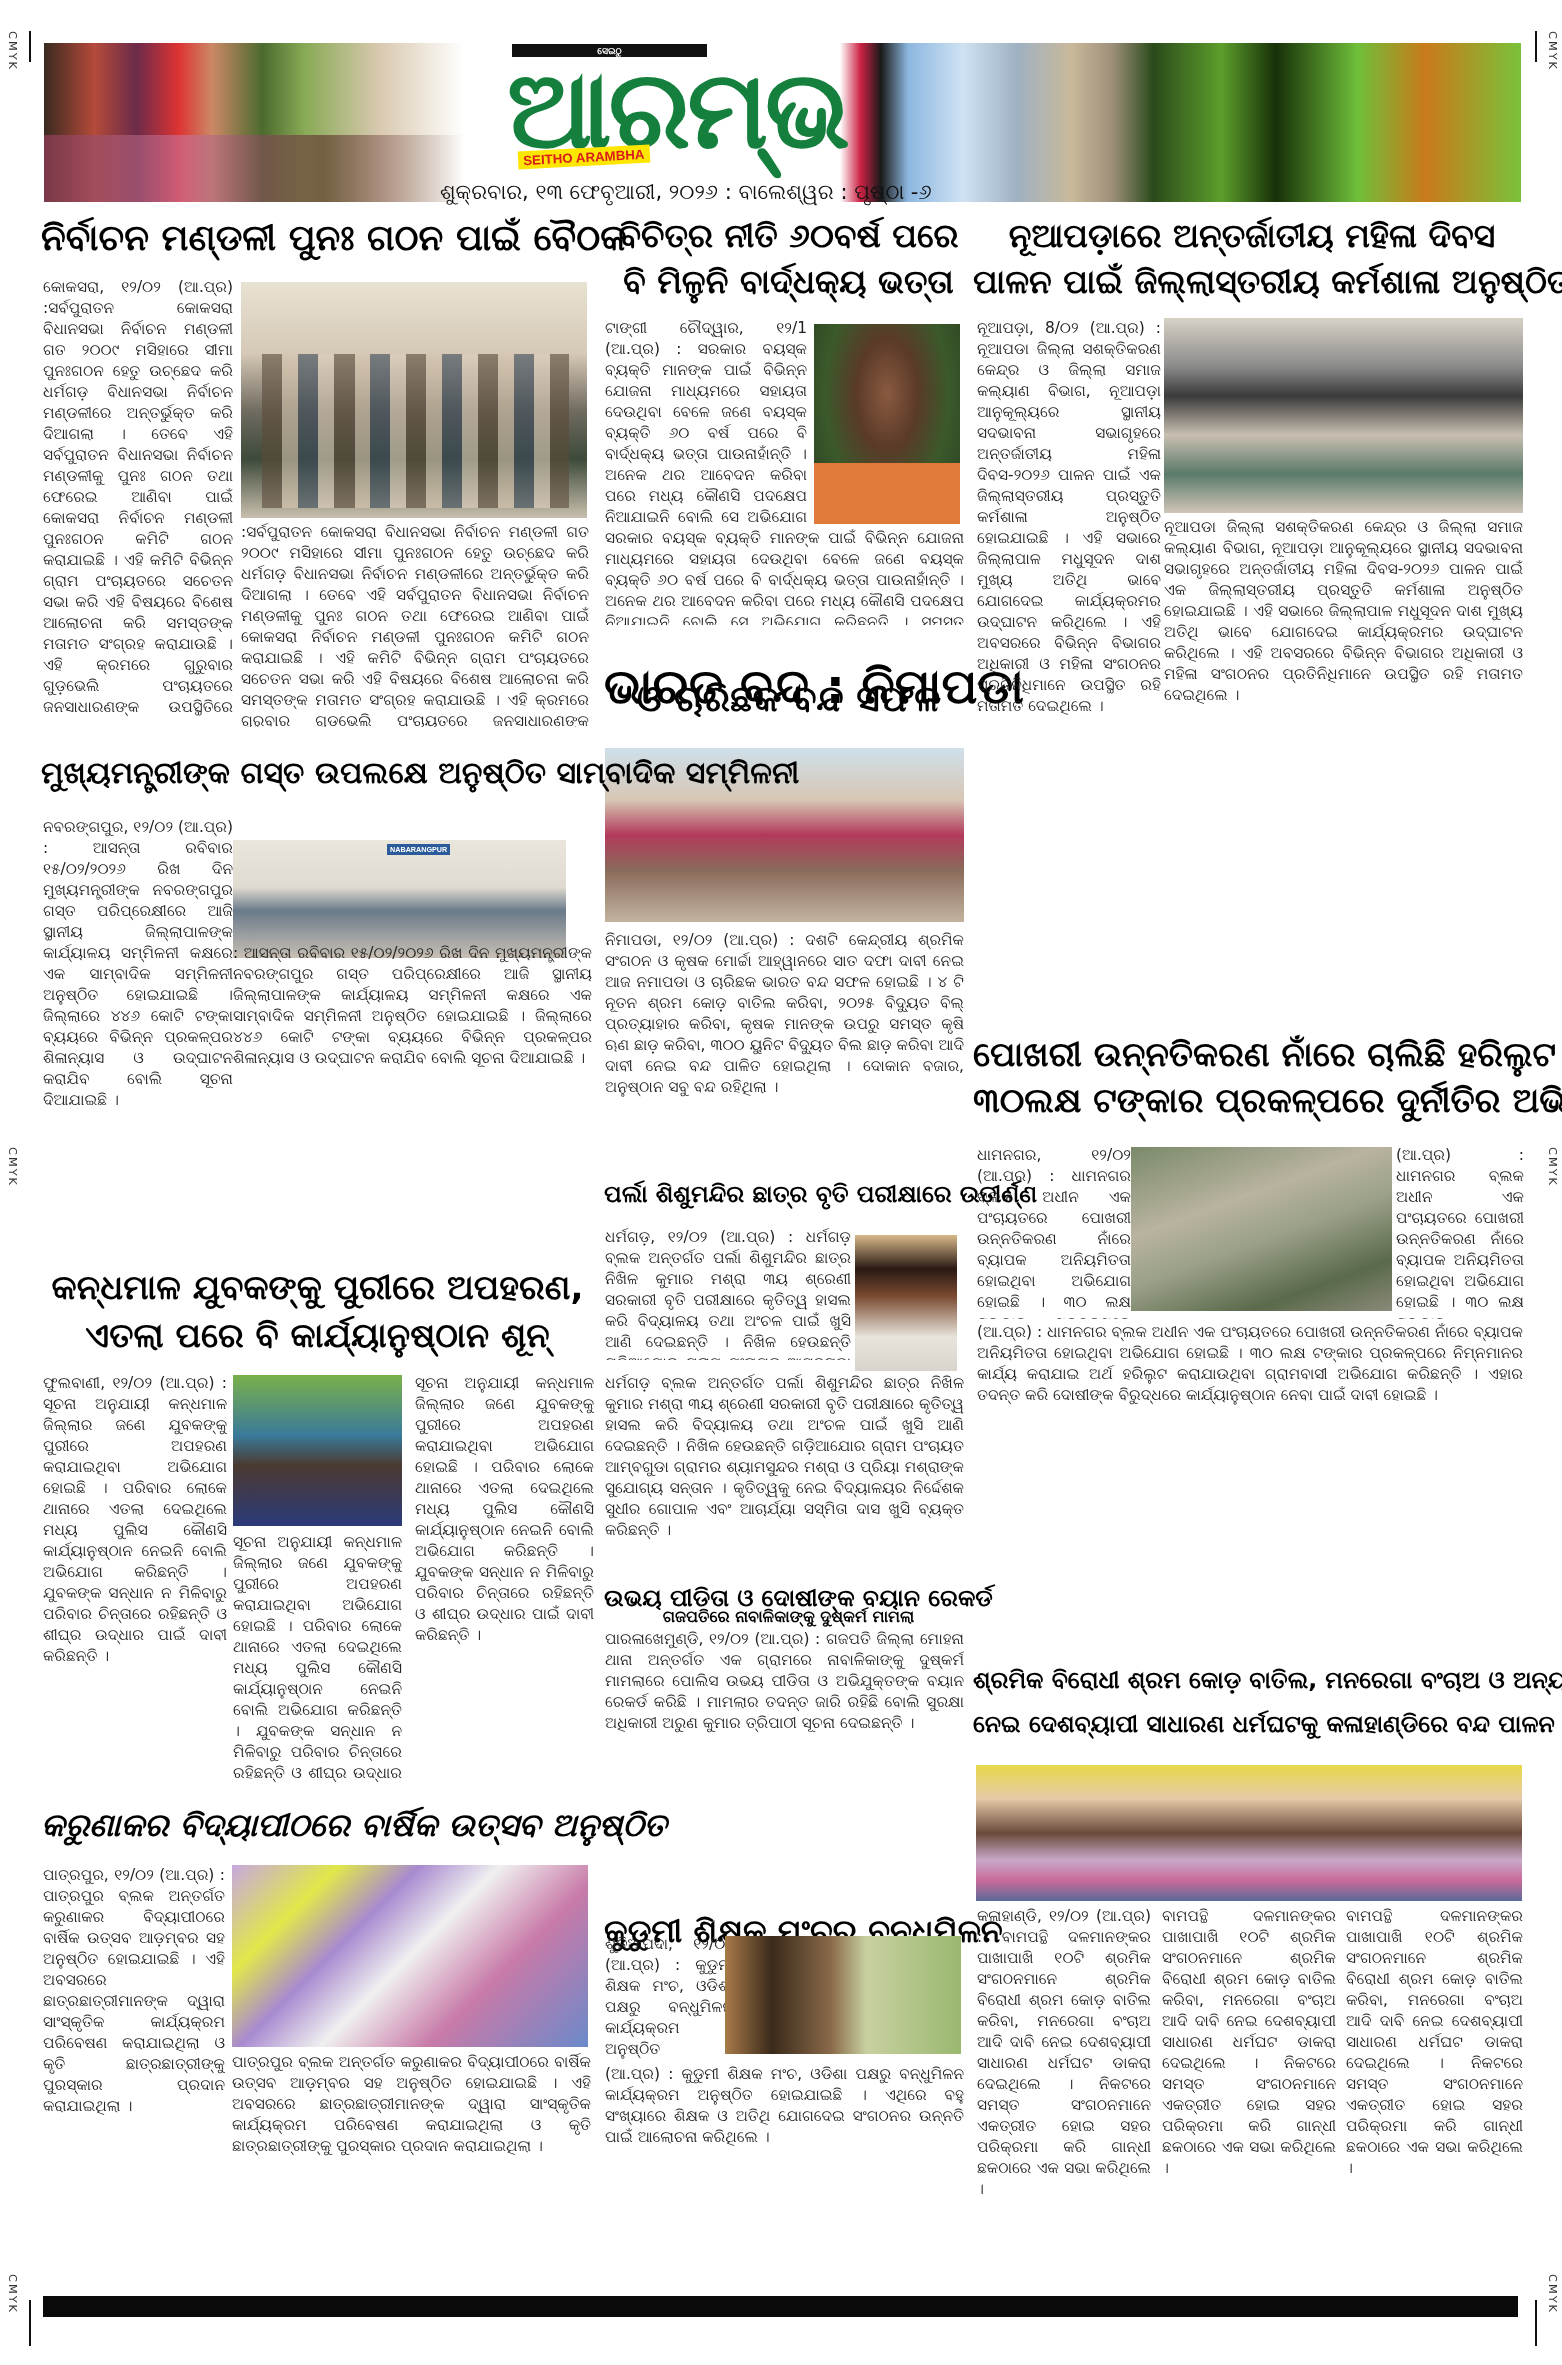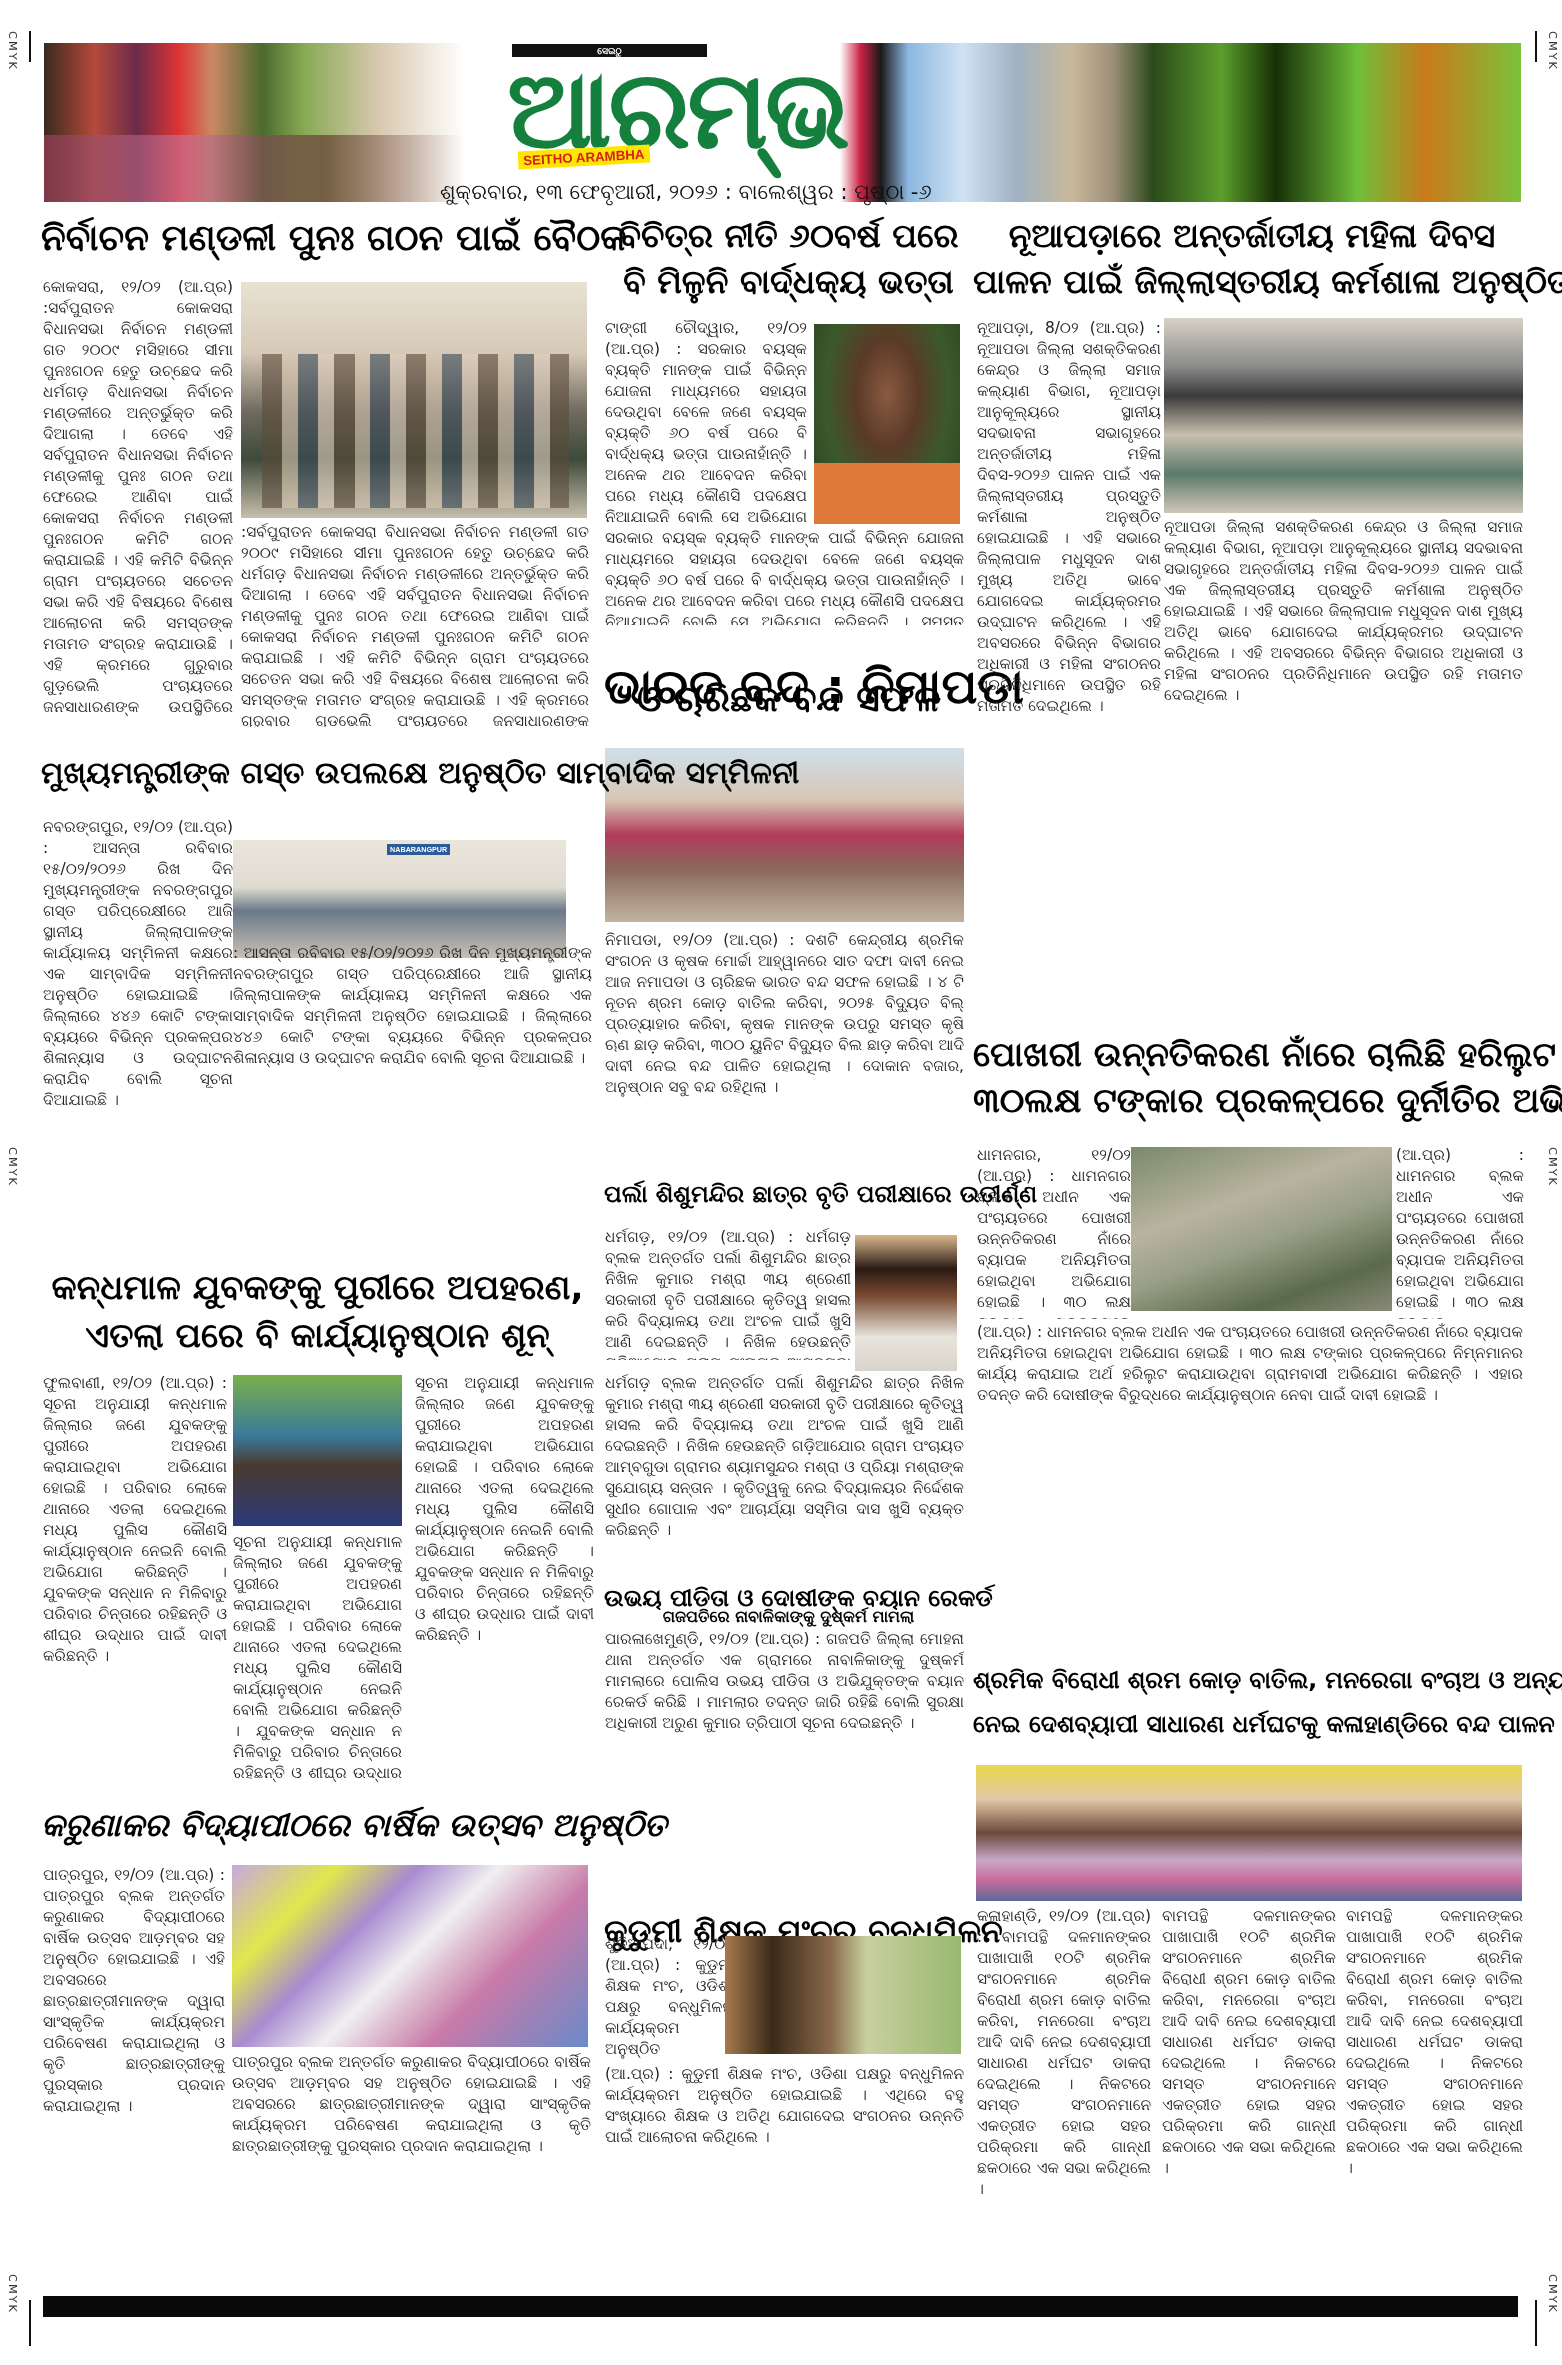--- a/index.html
+++ b/index.html
@@ -51,21 +51,21 @@
 <div class="photo" style="left:241px; top:282px; width:346px; height:236px; background:linear-gradient(180deg,#e8e2d2 0%,#d6c9b7 30%,#6f6a5f 55%,#3d4a3a 75%,#c9bfae 100%);">
   <div style="position:absolute;left:20.5px;top:72px;width:307px;height:154px;background:repeating-linear-gradient(90deg,#5a4a3a 0 20.5px,#d8c7b0 20.5px 36px,#3a4a5a 36px 56px,#e0d0c0 56px 72px);opacity:.6;"></div>
 </div>
 <div class="body" style="left:241px; top:522px; width:348px; height:205px;">
   <span>:ସର୍ବପୁରାତନ କୋକସରା ବିଧାନସଭା ନିର୍ବାଚନ ମଣ୍ଡଳୀ ଗତ ୨୦୦୯ ମସିହାରେ ସୀମା ପୁନଃଗଠନ ହେତୁ ଉଚ୍ଛେଦ କରି ଧର୍ମଗଡ଼ ବିଧାନସଭା ନିର୍ବାଚନ ମଣ୍ଡଳୀରେ ଅନ୍ତର୍ଭୁକ୍ତ କରି ଦିଆଗଲା । ତେବେ ଏହି ସର୍ବପୁରାତନ ବିଧାନସଭା ନିର୍ବାଚନ ମଣ୍ଡଳୀକୁ ପୁନଃ ଗଠନ ତଥା ଫେରେଇ ଆଣିବା ପାଇଁ କୋକସରା ନିର୍ବାଚନ ମଣ୍ଡଳୀ ପୁନଃଗଠନ କମିଟି ଗଠନ କରାଯାଇଛି । ଏହି କମିଟି ବିଭିନ୍ନ ଗ୍ରାମ ପଂଚାୟତରେ ସଚେତନ ସଭା କରି ଏହି ବିଷୟରେ ବିଶେଷ ଆଲୋଚନା କରି ସମସ୍ତଙ୍କ ମତାମତ ସଂଗ୍ରହ କରାଯାଉଛି । ଏହି କ୍ରମରେ ଗୁରୁବାର ଗୁଡ଼ଭେଲି ପଂଚାୟତରେ ଜନସାଧାରଣଙ୍କ ଉପସ୍ଥିତିରେ ସଭା ଅନୁଷ୍ଠିତ ହୋଇଛି ।</span>
 </div>
 
 <div class="headline" style="left:604px; top:218px; width:369px; font-size:33px;">ବିଚିତ୍ର ନୀତି ୬୦ବର୍ଷ ପରେ</div>
 <div class="headline" style="left:604px; top:264px; width:369px; font-size:33px;">ବି ମିଳୁନି ବାର୍ଦ୍ଧକ୍ୟ ଭତ୍ତା</div>
 <div class="body" style="left:605px; top:318px; width:202px; height:210px;">
-  <span>ଟାଙ୍ଗୀ ଚୌଦ୍ୱାର, ୧୨/୦୨ (ଆ.ପ୍ର) :</span>
+  <span>ଟାଙ୍ଗୀ ଚୌଦ୍ୱାର, ୧୨/1 (ଆ.ପ୍ର) :</span>
   <span>ସରକାର ବୟସ୍କ ବ୍ୟକ୍ତି ମାନଙ୍କ ପାଇଁ ବିଭିନ୍ନ ଯୋଜନା ମାଧ୍ୟମରେ ସହାୟତା ଦେଉଥିବା ବେଳେ ଜଣେ ବୟସ୍କ ବ୍ୟକ୍ତି ୬୦ ବର୍ଷ ପରେ ବି ବାର୍ଦ୍ଧକ୍ୟ ଭତ୍ତା ପାଉନାହାଁନ୍ତି । ଅନେକ ଥର ଆବେଦନ କରିବା ପରେ ମଧ୍ୟ କୌଣସି ପଦକ୍ଷେପ ନିଆଯାଇନି ବୋଲି ସେ ଅଭିଯୋଗ କରିଛନ୍ତି । ସମସ୍ତ ଯୋଗ୍ୟତା ଥିବା ସତ୍ତ୍ୱେ ଭତ୍ତା ନ ମିଳିବାରୁ ସେ ଗଣମାଧ୍ୟମ ଆଗରେ ପ୍ରକାଶ କରିଥିଲେ ।</span>
 </div>
 <div class="photo" style="left:814px; top:324px; width:146px; height:200px; background:radial-gradient(ellipse at 50% 35%,#8a5a40 0%,#5a3a28 30%,#3a5a2a 60%,#2a3a20 100%);">
   <div style="position:absolute;left:0;bottom:0;width:100%;height:61px;background:#e07a3a;"></div>
 </div>
 <div class="body" style="left:605px; top:528px; width:359px; height:97px;">
   <span>ସରକାର ବୟସ୍କ ବ୍ୟକ୍ତି ମାନଙ୍କ ପାଇଁ ବିଭିନ୍ନ ଯୋଜନା ମାଧ୍ୟମରେ ସହାୟତା ଦେଉଥିବା ବେଳେ ଜଣେ ବୟସ୍କ ବ୍ୟକ୍ତି ୬୦ ବର୍ଷ ପରେ ବି ବାର୍ଦ୍ଧକ୍ୟ ଭତ୍ତା ପାଉନାହାଁନ୍ତି । ଅନେକ ଥର ଆବେଦନ କରିବା ପରେ ମଧ୍ୟ କୌଣସି ପଦକ୍ଷେପ ନିଆଯାଇନି ବୋଲି ସେ ଅଭିଯୋଗ କରିଛନ୍ତି । ସମସ୍ତ ଯୋଗ୍ୟତା ଥିବା ସତ୍ତ୍ୱେ ଭତ୍ତା ନ ମିଳିବାରୁ ସେ ଗଣମାଧ୍ୟମ ଆଗରେ ପ୍ରକାଶ କରିଥିଲେ ।</span>
 </div>
 
 <div class="headline" style="left:604px; top:660px; width:369px; font-size:48px;">ଭାରତ ବନ୍ଦ : ନିମାପଡା</div>

